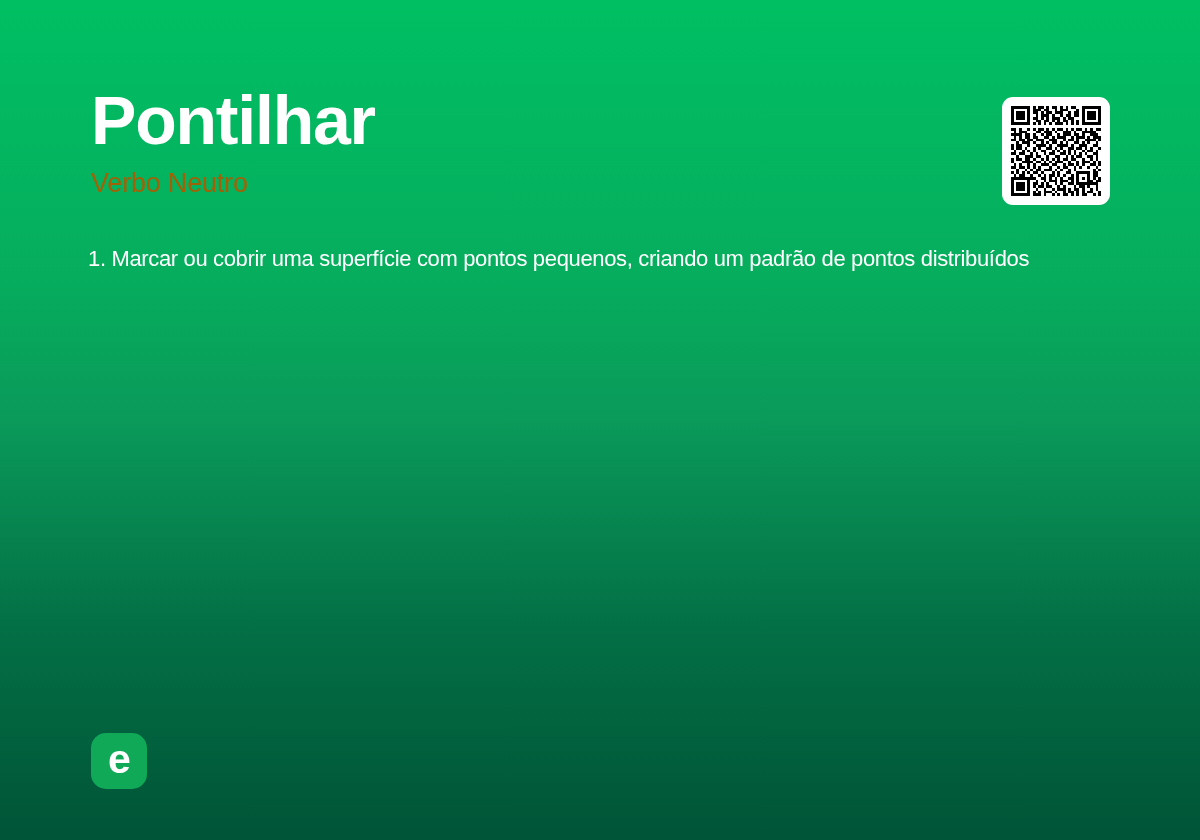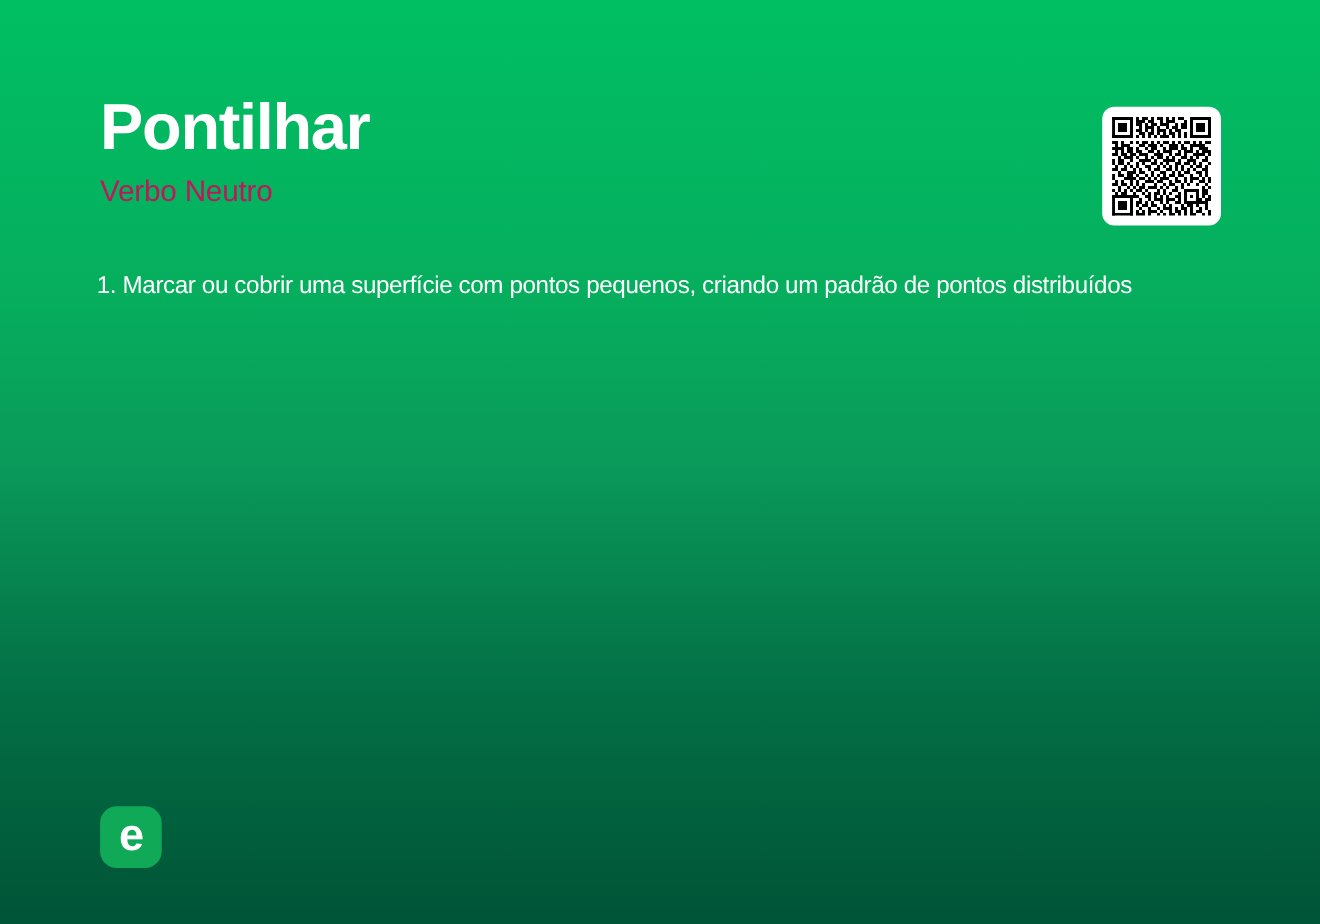--- a/index.html
+++ b/index.html
@@ -32,34 +32,34 @@
 
   
   .header {
     position:absolute;
     left:91px;
     top:86px;
     width:880px;
   }
 
   .word-title {
-    font-size:59px;
+    font-size:68px;
     font-weight:bold;
     line-height:1.0;
     letter-spacing:-1.2px;
     color:#ffffff;
     white-space:nowrap;
   }
 
   .word-class {
     margin-top:15px;
     font-size:27px;
     font-weight:500;
     letter-spacing:-0.2px;
-    color:#be185d;
+    color:#a16207;
     line-height:1.1;
   }
 
   
   .qr-frame {
     position:absolute;
     left:1002px;
     top:97px;
     width:108px;
     height:108px;

